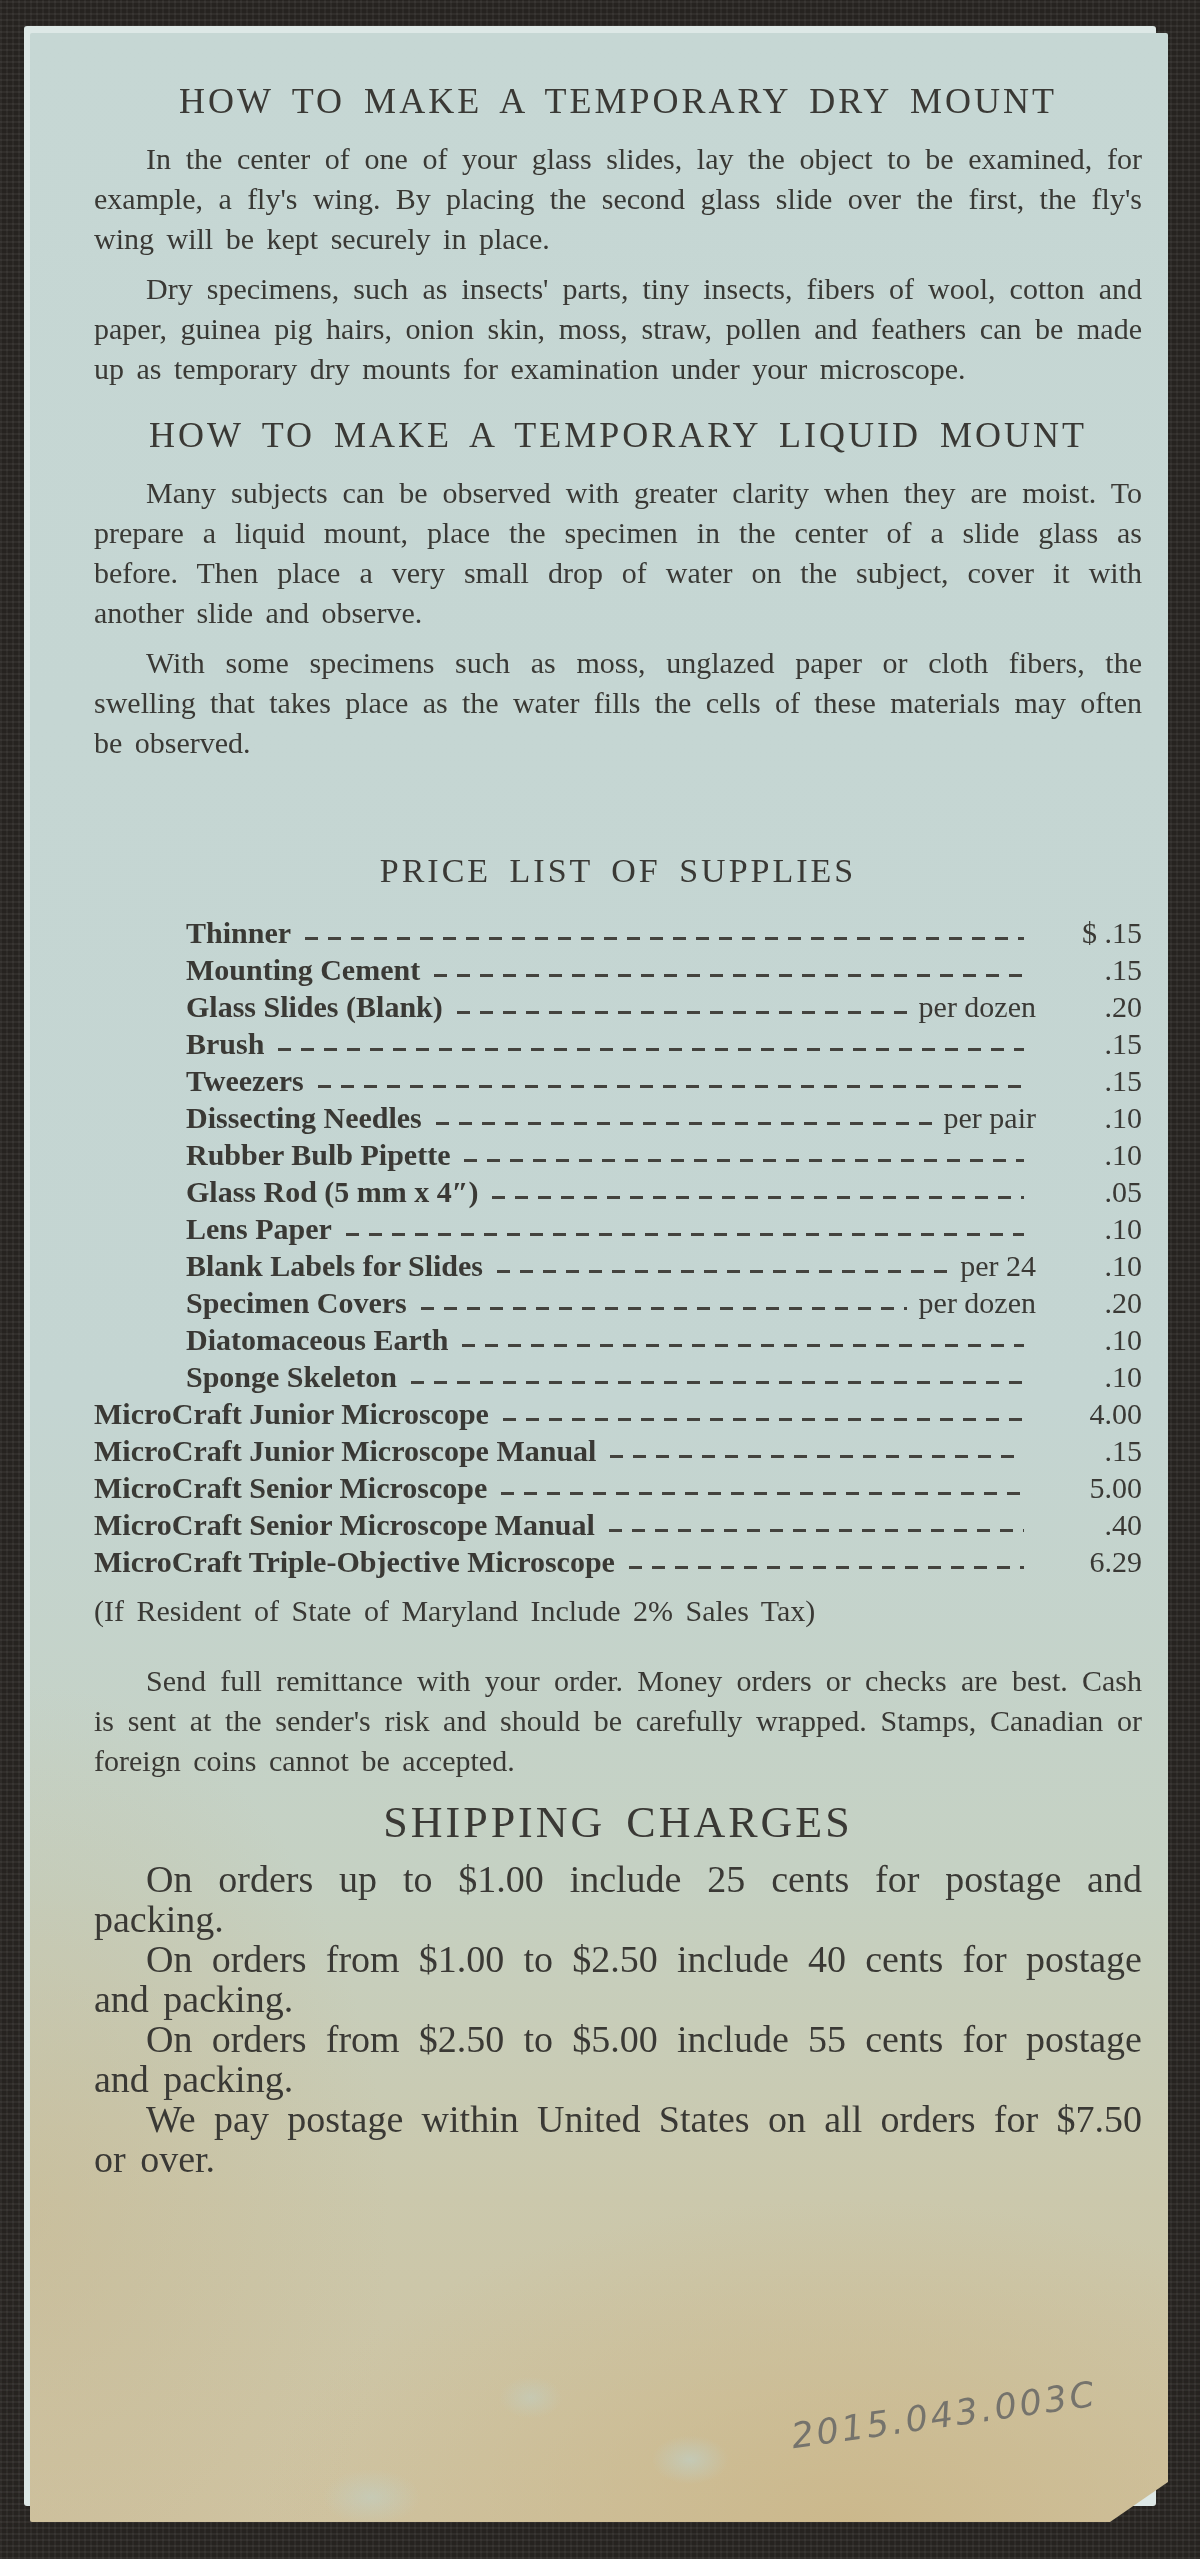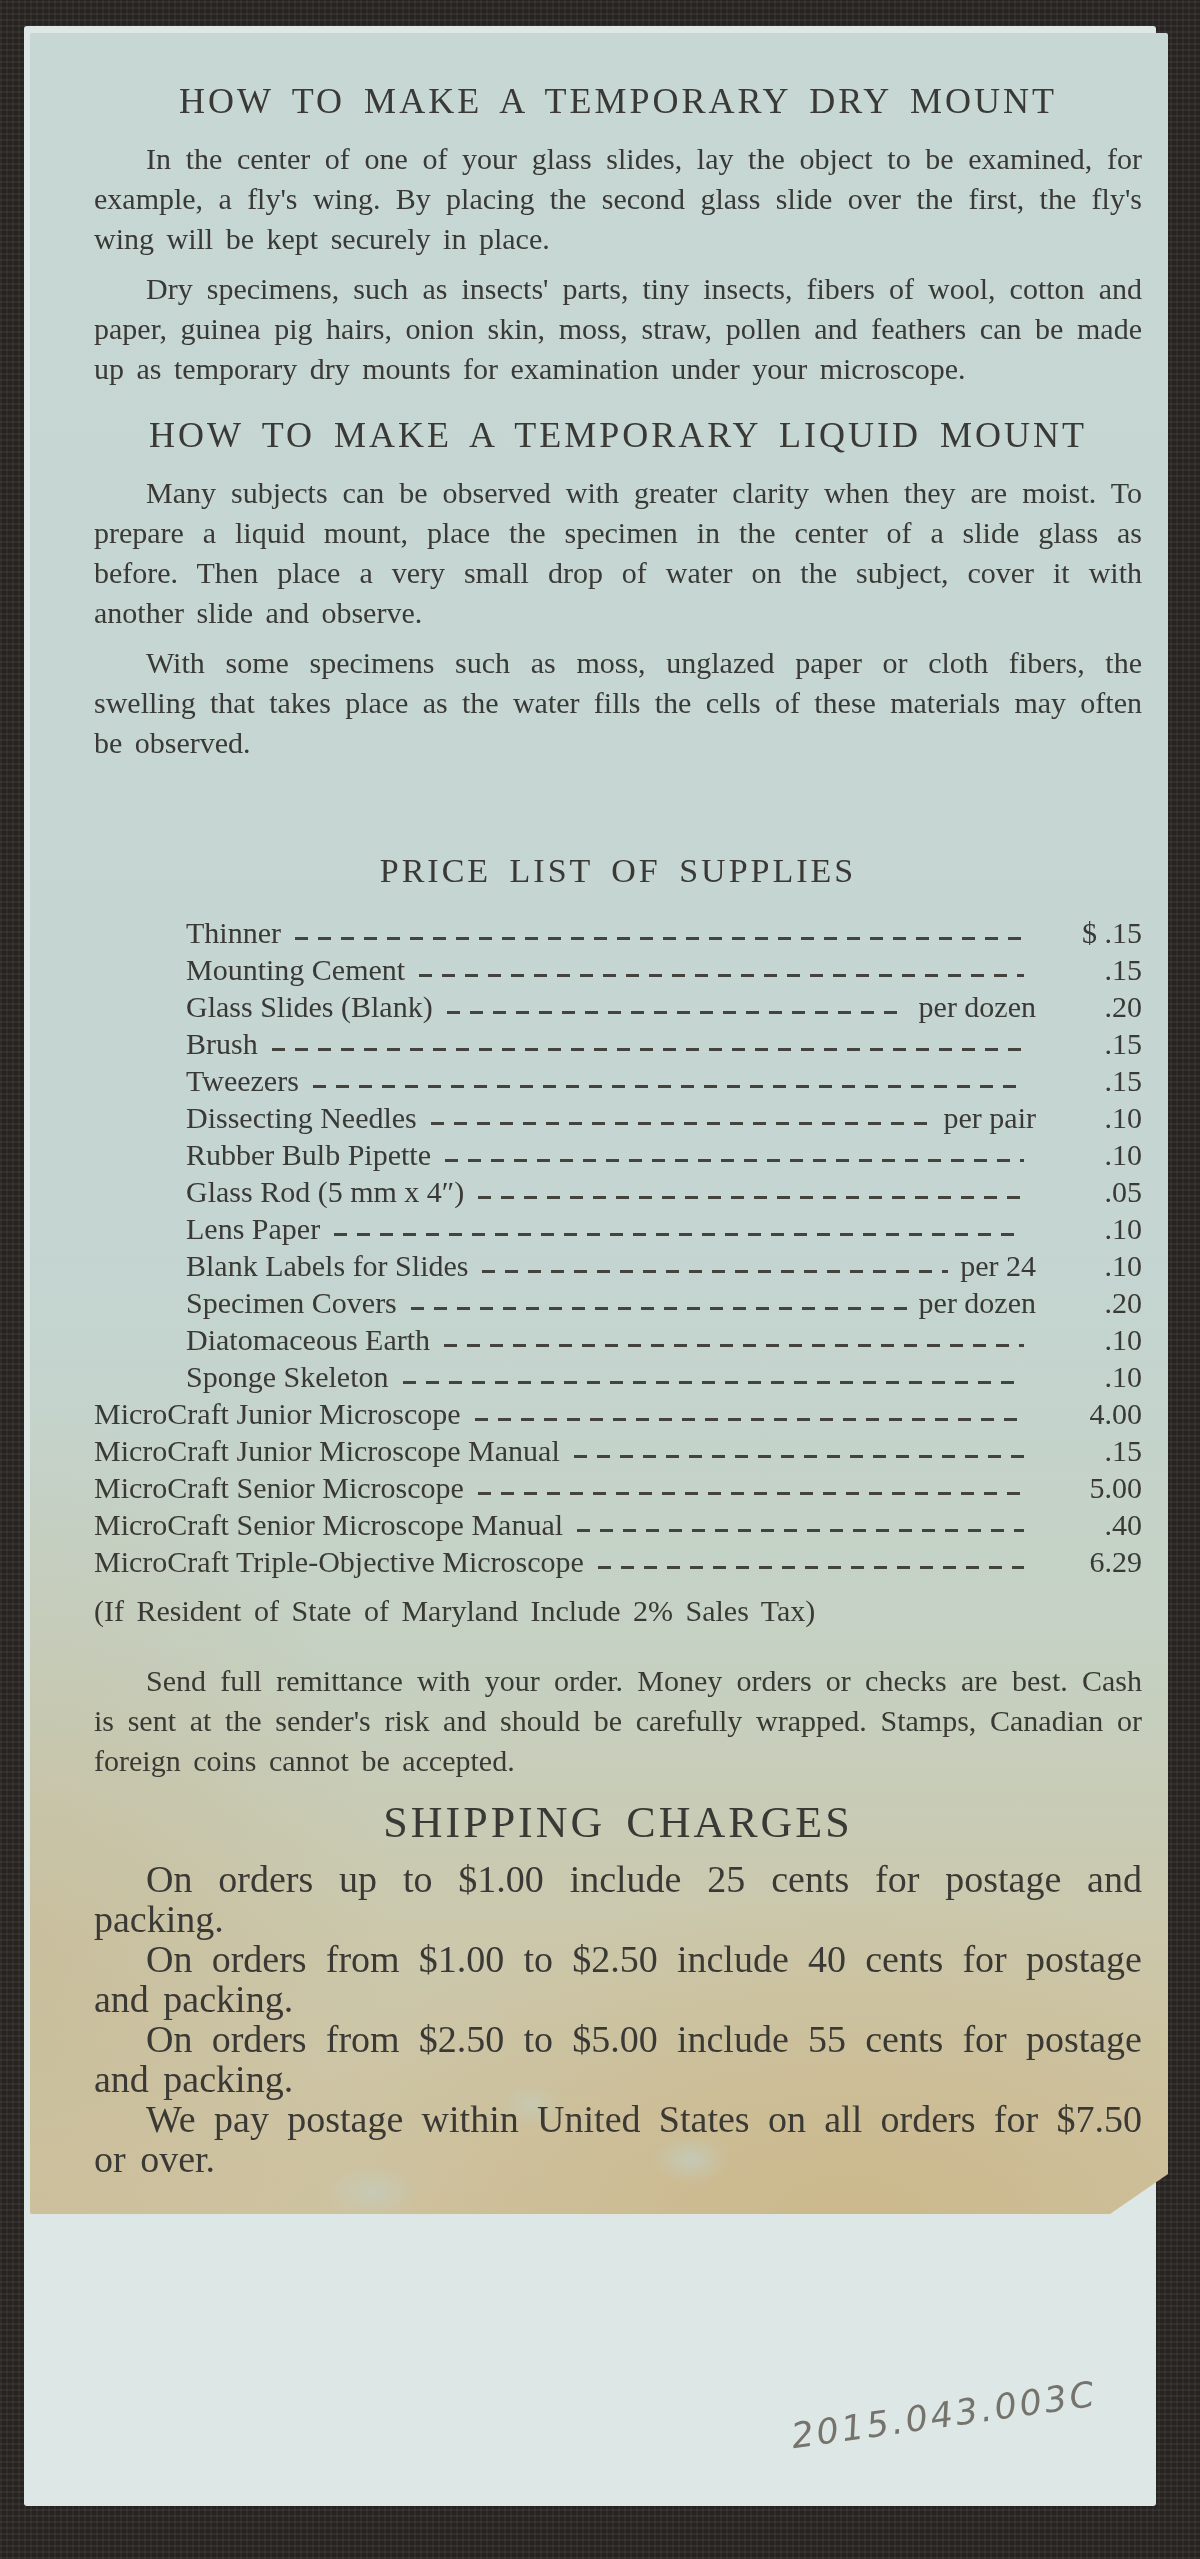--- a/index.html
+++ b/index.html
@@ -11,21 +11,21 @@
     background-image:
       repeating-linear-gradient(0deg, rgba(255,255,255,0.05) 0 2px, transparent 2px 6px),
       repeating-linear-gradient(90deg, rgba(255,255,255,0.04) 0 2px, transparent 2px 6px);
     overflow:hidden;
   }
   .under-sheet {
     position:absolute; left:24px; top:26px; width:1132px; height:2480px;
     background:#dde8e6; border-radius:3px;
   }
   .paper {
-    position:absolute; left:30px; top:33px; width:1138px; height:2181px;
+    position:absolute; left:30px; top:33px; width:1138px; height:2489px;
     padding:46px 26px 0 64px;
     color:#3a3935;
     background:
       radial-gradient(55px 35px at 58% 97.5%, rgba(190,212,209,0.55), transparent 70%),
       radial-gradient(70px 40px at 30% 99%, rgba(190,212,209,0.45), transparent 70%),
       radial-gradient(45px 30px at 44% 95%, rgba(190,212,209,0.4), transparent 70%),
       radial-gradient(ellipse 950px 520px at 72% 100%, rgba(203,183,138,0.9), rgba(203,183,138,0) 62%),
       radial-gradient(ellipse 600px 900px at 0% 88%, rgba(198,180,140,0.45), rgba(198,180,140,0) 60%),
       linear-gradient(180deg, #c6d7d4 0%, #c4d5d2 55%, #c5d1c3 74%, #cbc8ac 87%, #cfc3a1 100%);
     clip-path: polygon(0 0, 100% 0, 100% calc(100% - 40px), calc(100% - 58px) 100%, 0 100%);
@@ -47,21 +47,21 @@
   }
   .section-liquid { margin-top:24px; }
   .section-prices { margin-top:86px; }
   .price-title { margin-bottom:20px; font-size:34px; }
   .price-table { font-size:30px; }
   .price-row {
     display:flex; align-items:flex-end;
     height:37px;
   }
   .price-row.indent { margin-left:92px; }
-  .item-name { white-space:nowrap; line-height:34px; }
+  .item-name { white-space:nowrap; line-height:34px;font-weight:bold; }
   .leader {
     flex:1; height:3px;
     margin:0 12px 10px 14px;
     background:repeating-linear-gradient(90deg, #44433e 0 13px, transparent 13px 23px);
     min-width:30px;
   }
   .item-unit { white-space:nowrap; line-height:34px; margin-right:6px; }
   .item-price { min-width:100px; text-align:right; white-space:nowrap; line-height:34px; }
   .tax-note {
     margin-top:12px;

